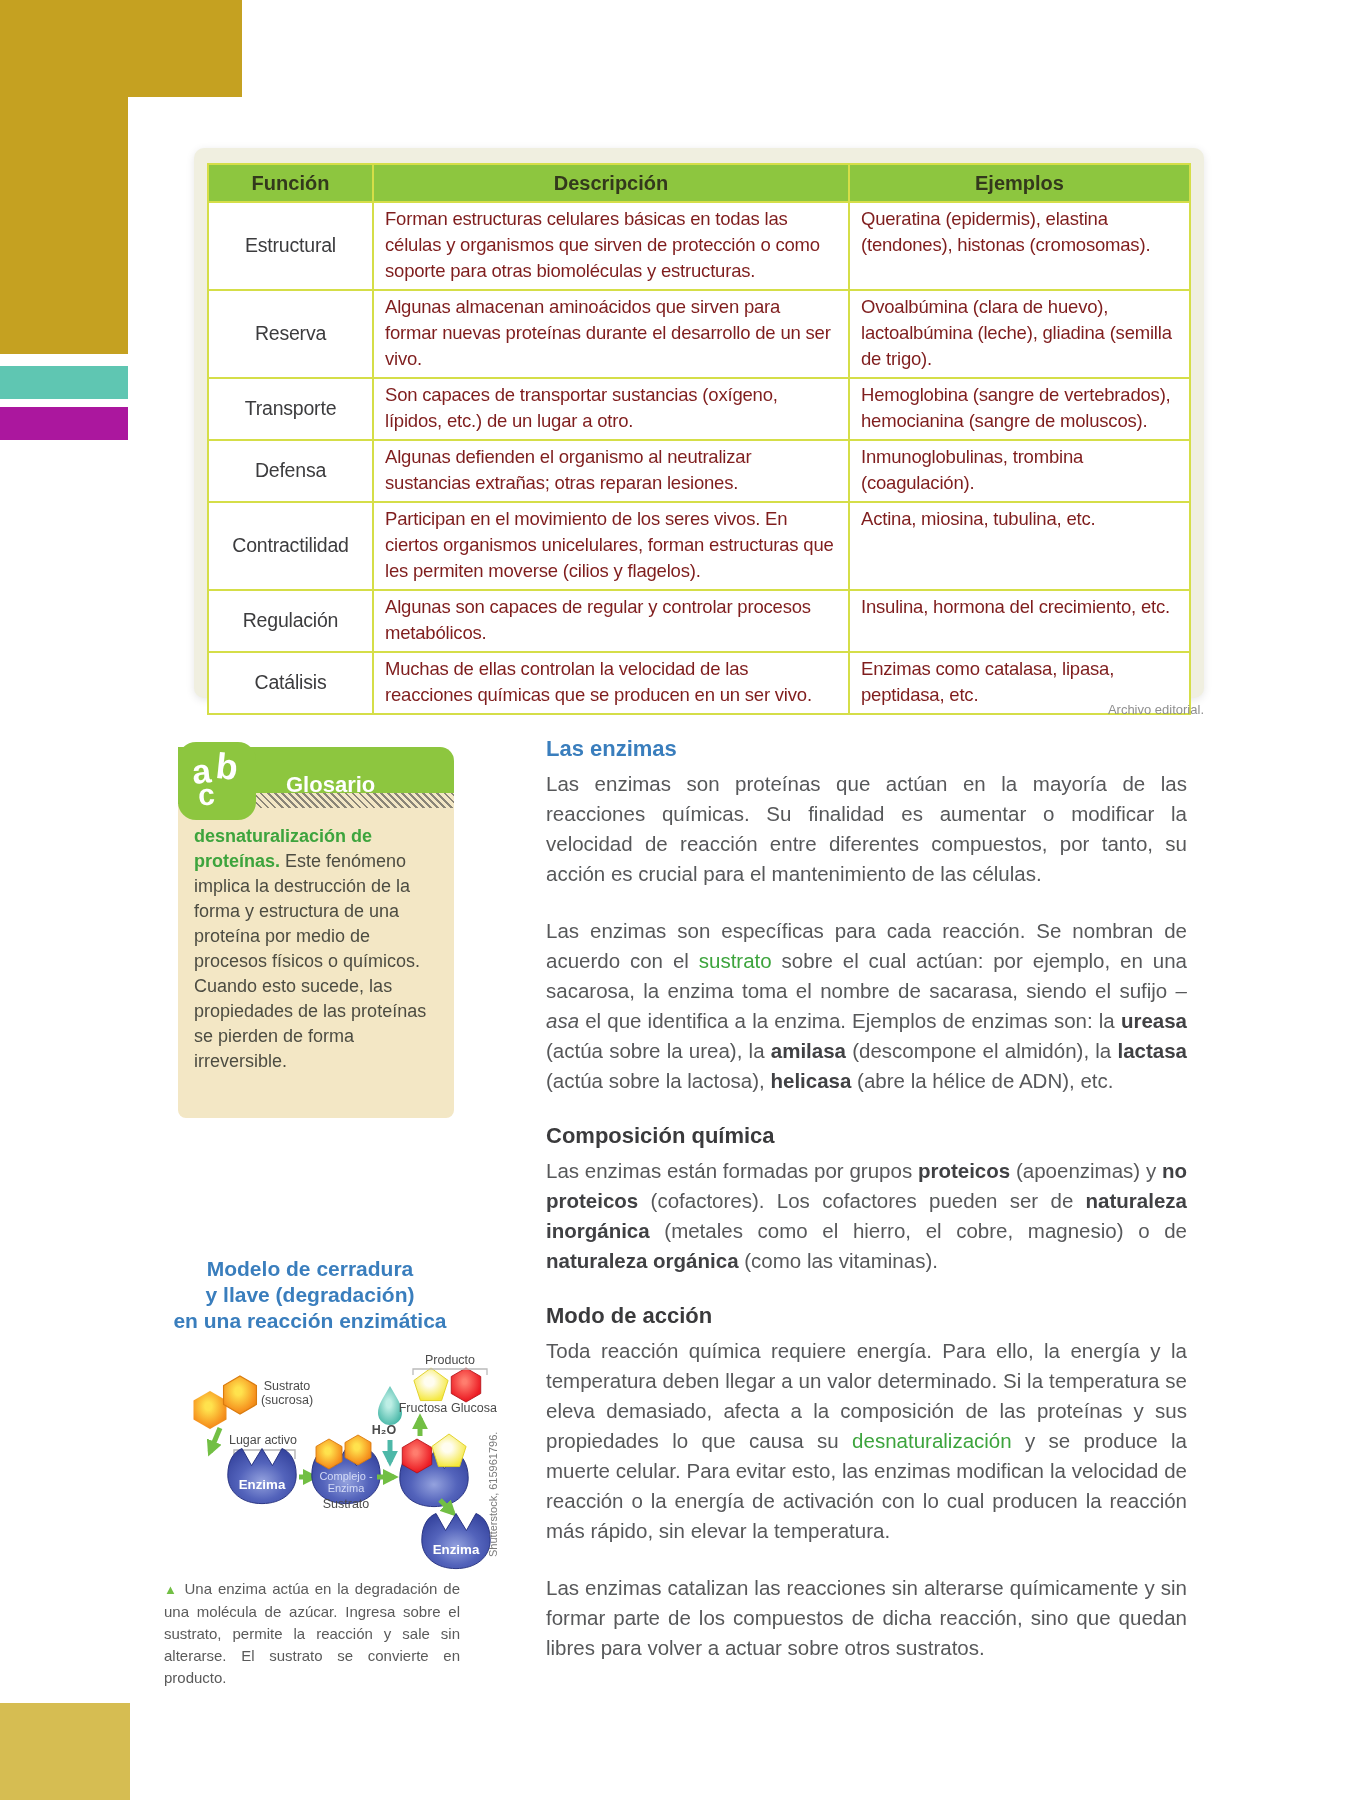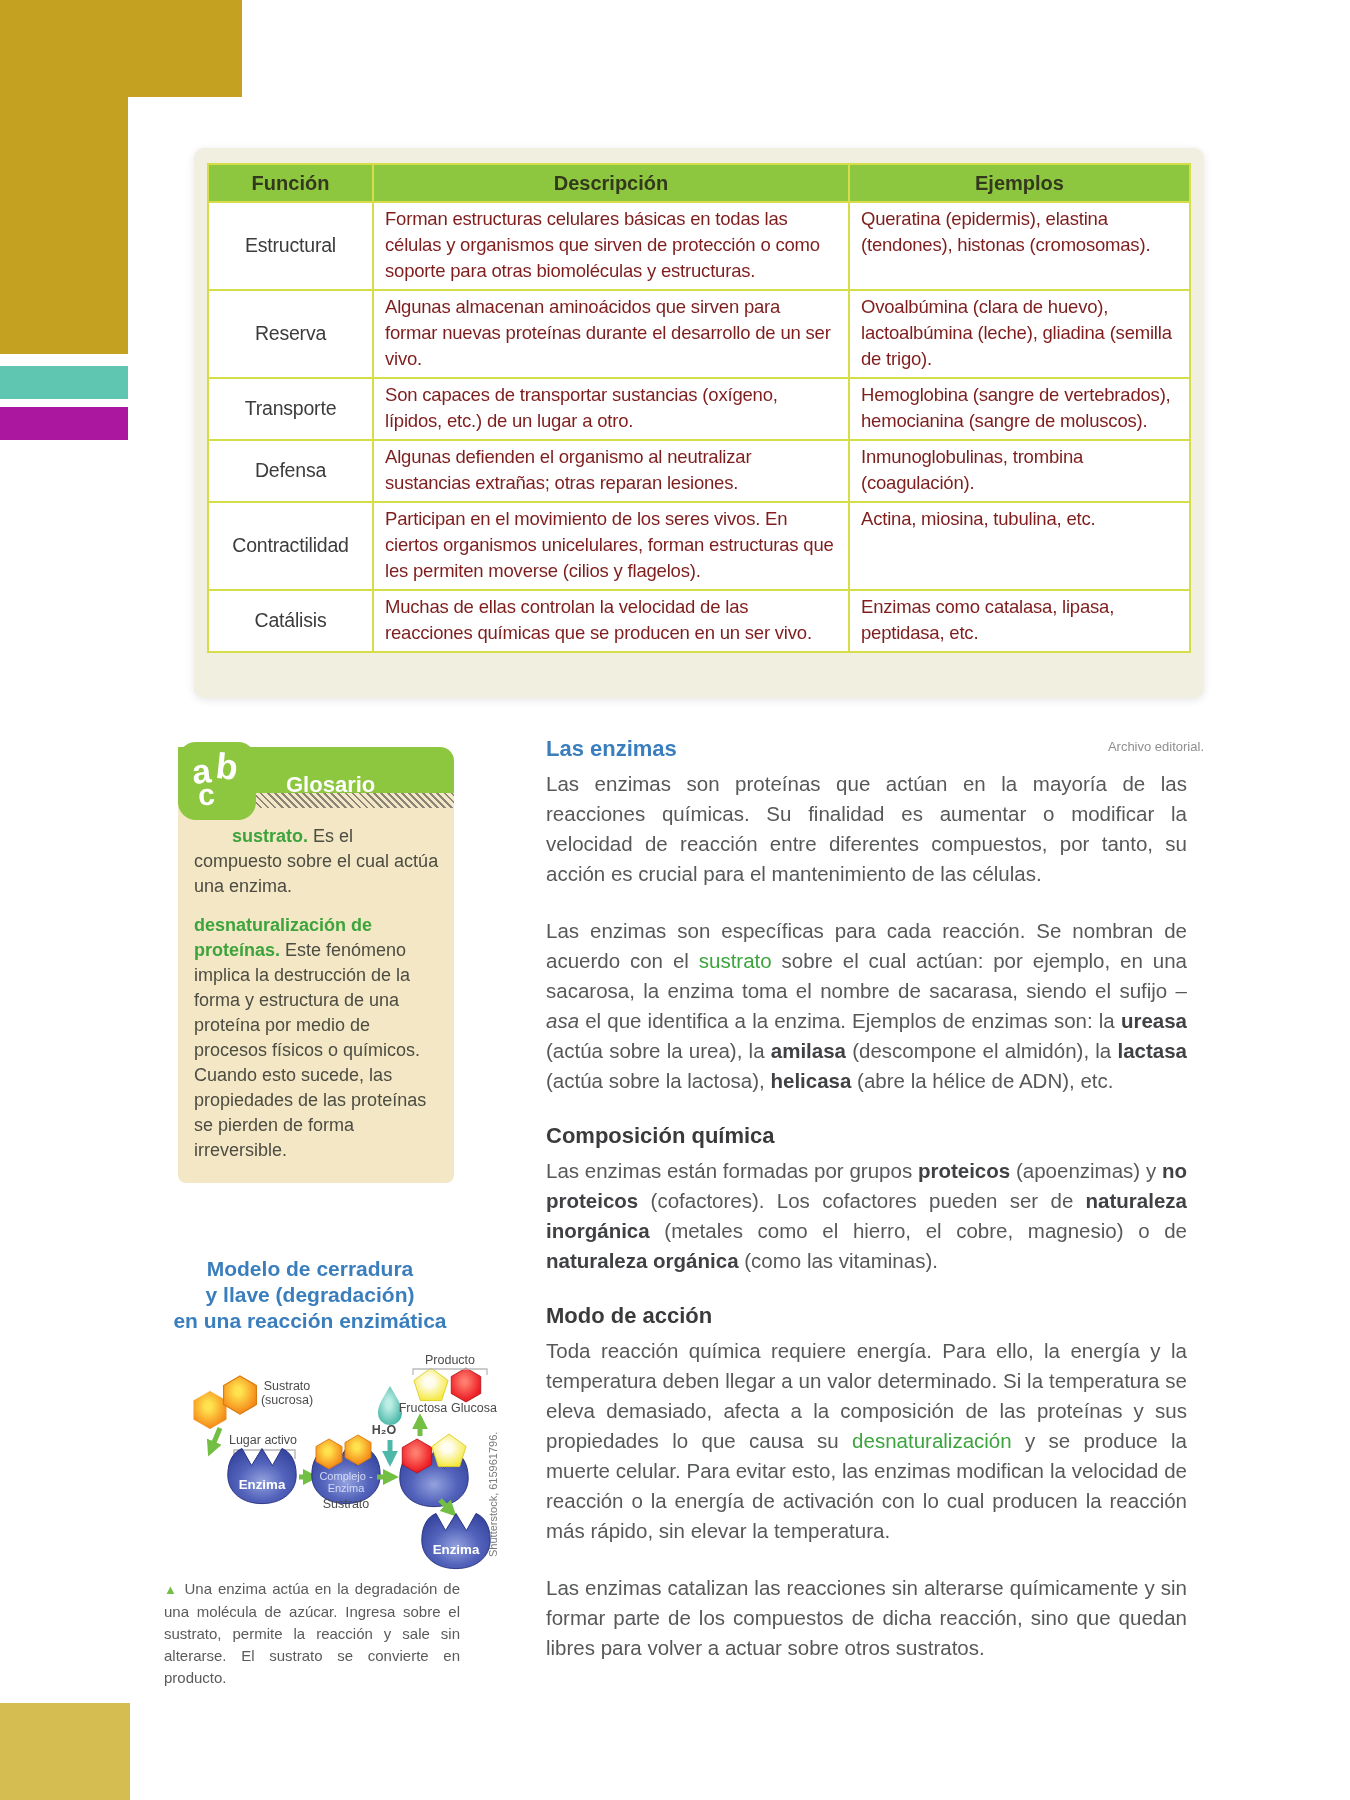--- a/index.html
+++ b/index.html
@@ -19,21 +19,21 @@
                background:#f0efe0;border-radius:10px;box-shadow:0 2px 8px rgba(0,0,0,0.10);}
   #protein-table{position:absolute;left:13px;top:15px;width:982px;border-collapse:collapse;
                  table-layout:fixed;background:#ffffff;}
   #protein-table th,#protein-table td{border:2px solid #d5de48;}
   #protein-table th{background:#8dc63f;color:#33391c;font-size:20px;font-weight:bold;
                     height:32px;padding:2px 12px;}
   #protein-table td{font-size:18.5px;line-height:26px;color:#7f1d1d;letter-spacing:-0.2px;
                     padding:3px 11px 5px 11px;vertical-align:top;}
   #protein-table td.fn{text-align:center;vertical-align:middle;color:#3c3c3e;font-size:19.5px;}
   .col-fn{width:165px;}.col-desc{width:476px;}.col-ej{width:341px;}
-  #table-credit{position:absolute;right:146px;top:702px;font-size:13px;color:#8f8f8f;margin-top:37px;}
+  #table-credit{position:absolute;right:146px;top:702px;font-size:13px;color:#8f8f8f;}
 
   
   #glossary{position:absolute;left:178px;top:742px;width:276px;}
   #glos-icon{position:absolute;left:0;top:0;width:78px;height:78px;background:#8dc63f;
              border-radius:18px;z-index:3;color:#ffffff;}
   #glos-icon .ltr{position:absolute;font-weight:bold;}
   #glos-icon .l-a{left:14px;top:10px;font-size:34px;transform:rotate(-6deg);}
   #glos-icon .l-b{left:38px;top:4px;font-size:36px;transform:rotate(6deg);}
   #glos-icon .l-c{left:20px;top:36px;font-size:30px;transform:rotate(-4deg);}
   #glos-bar{position:absolute;left:0;top:5px;width:276px;height:46px;background:#8dc63f;
@@ -115,43 +115,45 @@
         <td class="fn">Defensa</td>
         <td>Algunas defienden el organismo al neutralizar sustancias extrañas; otras reparan lesiones.</td>
         <td>Inmunoglobulinas, trombina (coagulación).</td>
       </tr>
       <tr>
         <td class="fn">Contractilidad</td>
         <td>Participan en el movimiento de los seres vivos. En ciertos organismos unicelulares, forman estructuras que les permiten moverse (cilios y flagelos).</td>
         <td>Actina, miosina, tubulina, etc.</td>
       </tr>
       <tr>
+        <td class="fn">Regulación</td>
+        <td>Algunas son capaces de regular y controlar procesos metabólicos.</td>
+        <td>Insulina, hormona del crecimiento, etc.</td>
+      </tr>
+      <tr>
         <td class="fn">Catálisis</td>
         <td>Muchas de ellas controlan la velocidad de las reacciones químicas que se producen en un ser vivo.</td>
         <td>Enzimas como catalasa, lipasa, peptidasa, etc.</td>
       </tr>
     </tbody>
       </table>
   </div>
   <div id="table-credit">Archivo editorial.</div>
 
   <div id="glossary">
     <div id="glos-icon">
       <span class="ltr l-a">a</span>
       <span class="ltr l-b">b</span>
       <span class="ltr l-c">c</span>
     </div>
     <div id="glos-bar">
       <span id="glos-title">Glosario</span>
     </div>
     <div id="glos-hatch"></div>
     <div id="glos-body">
-      <p class="glos-entry indent-first">
-        <span class="glos-term">sustrato.</span><span> Es el compuesto sobre el cual actúa una enzima.</span>
-      </p>
       <p class="glos-entry">
         <span class="glos-term">desnaturalización de proteínas.</span><span> Este fenómeno implica la destrucción de la forma y estructura de una proteína por medio de procesos físicos o químicos. Cuando esto sucede, las propiedades de las proteínas se pierden de forma irreversible.</span>
       </p>
     </div>
   </div>
 
   <div id="fig-title">
     <div>Modelo de cerradura</div>
     <div>y llave (degradación)</div>
     <div>en una reacción enzimática</div>

